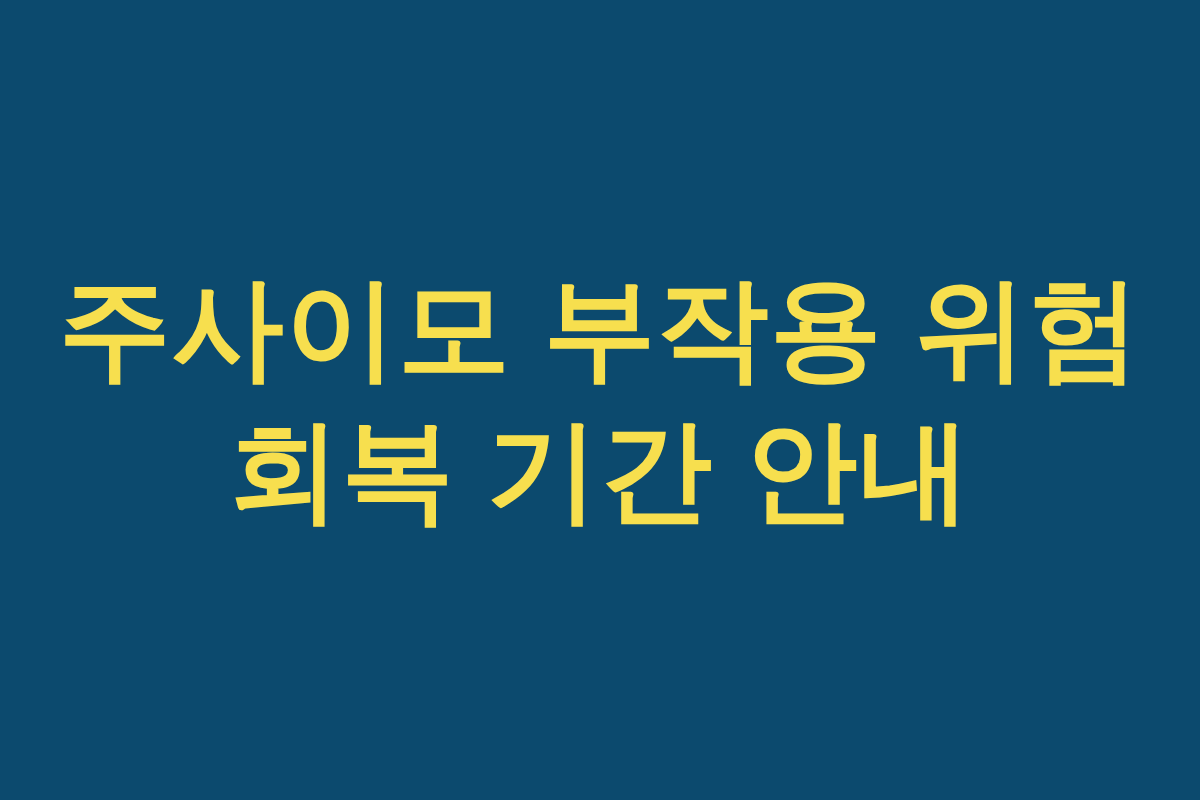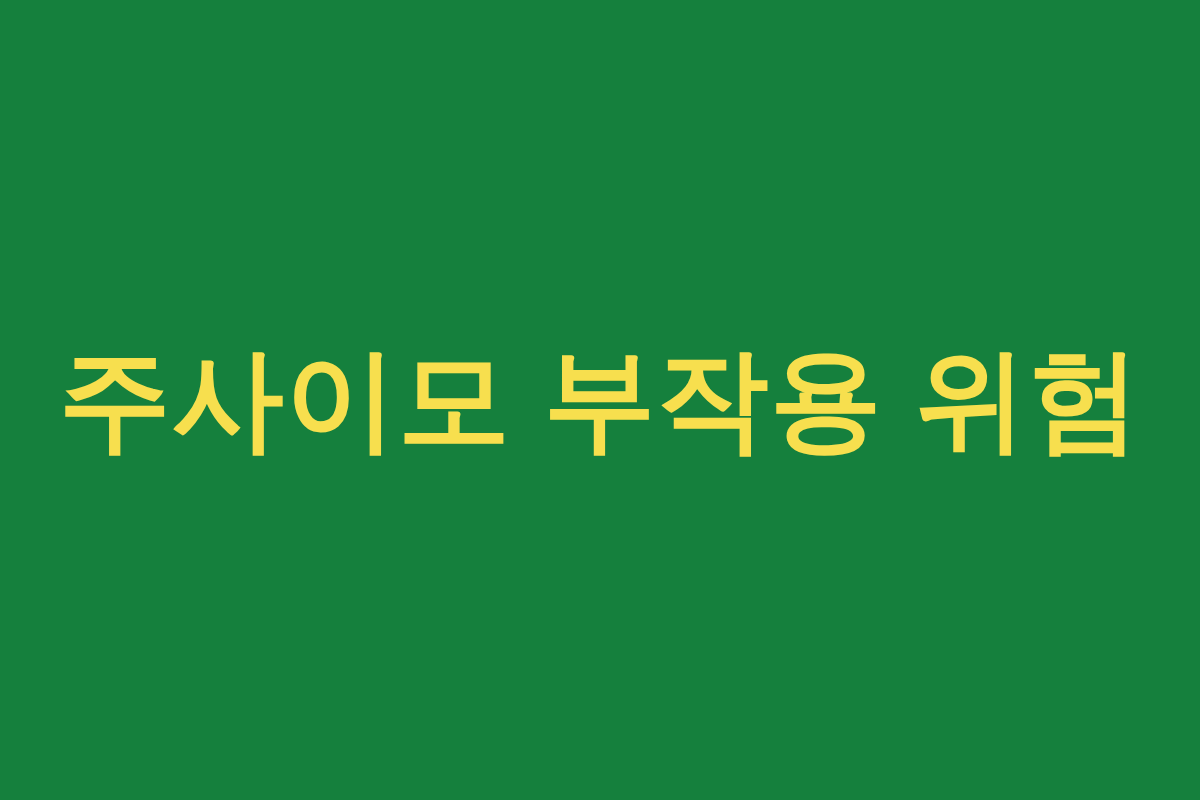--- a/index.html
+++ b/index.html
@@ -45,22 +45,23 @@
 
   
   .headline-line {
     -webkit-font-smoothing: antialiased;
     paint-order: stroke fill;
   }
 </style>
 </head>
 <body style="background: rgb(17, 107, 99);">
 
-<div id="poster" style="width: 1200px; height: 800px; background: #15803d;">
+<div id="poster" style="width: 1200px; height: 800px; background: #0c4a6e;">
 
   <div id="headline-block" style="color: rgb(247, 223, 78); text-align: center;">
 
     <span class="headline-line">주사이모 부작용 위험</span>
 
+    <span class="headline-line">회복 기간 안내</span>
 
   </div>
 
 </div>
 
 </body></html>

